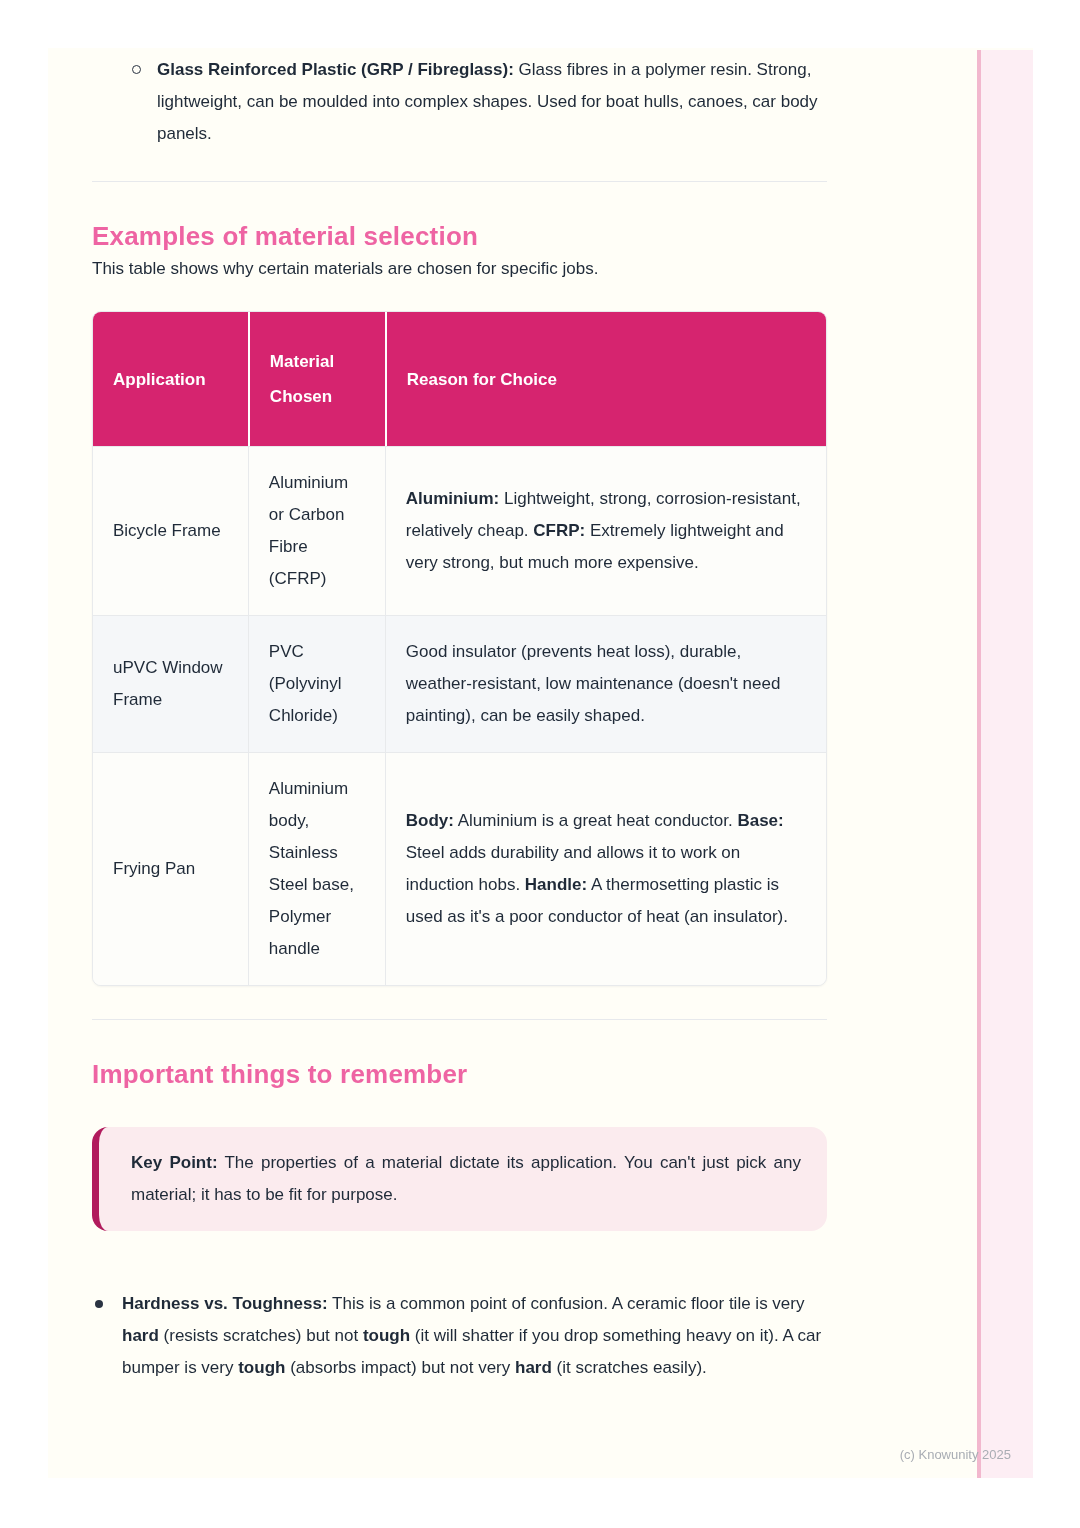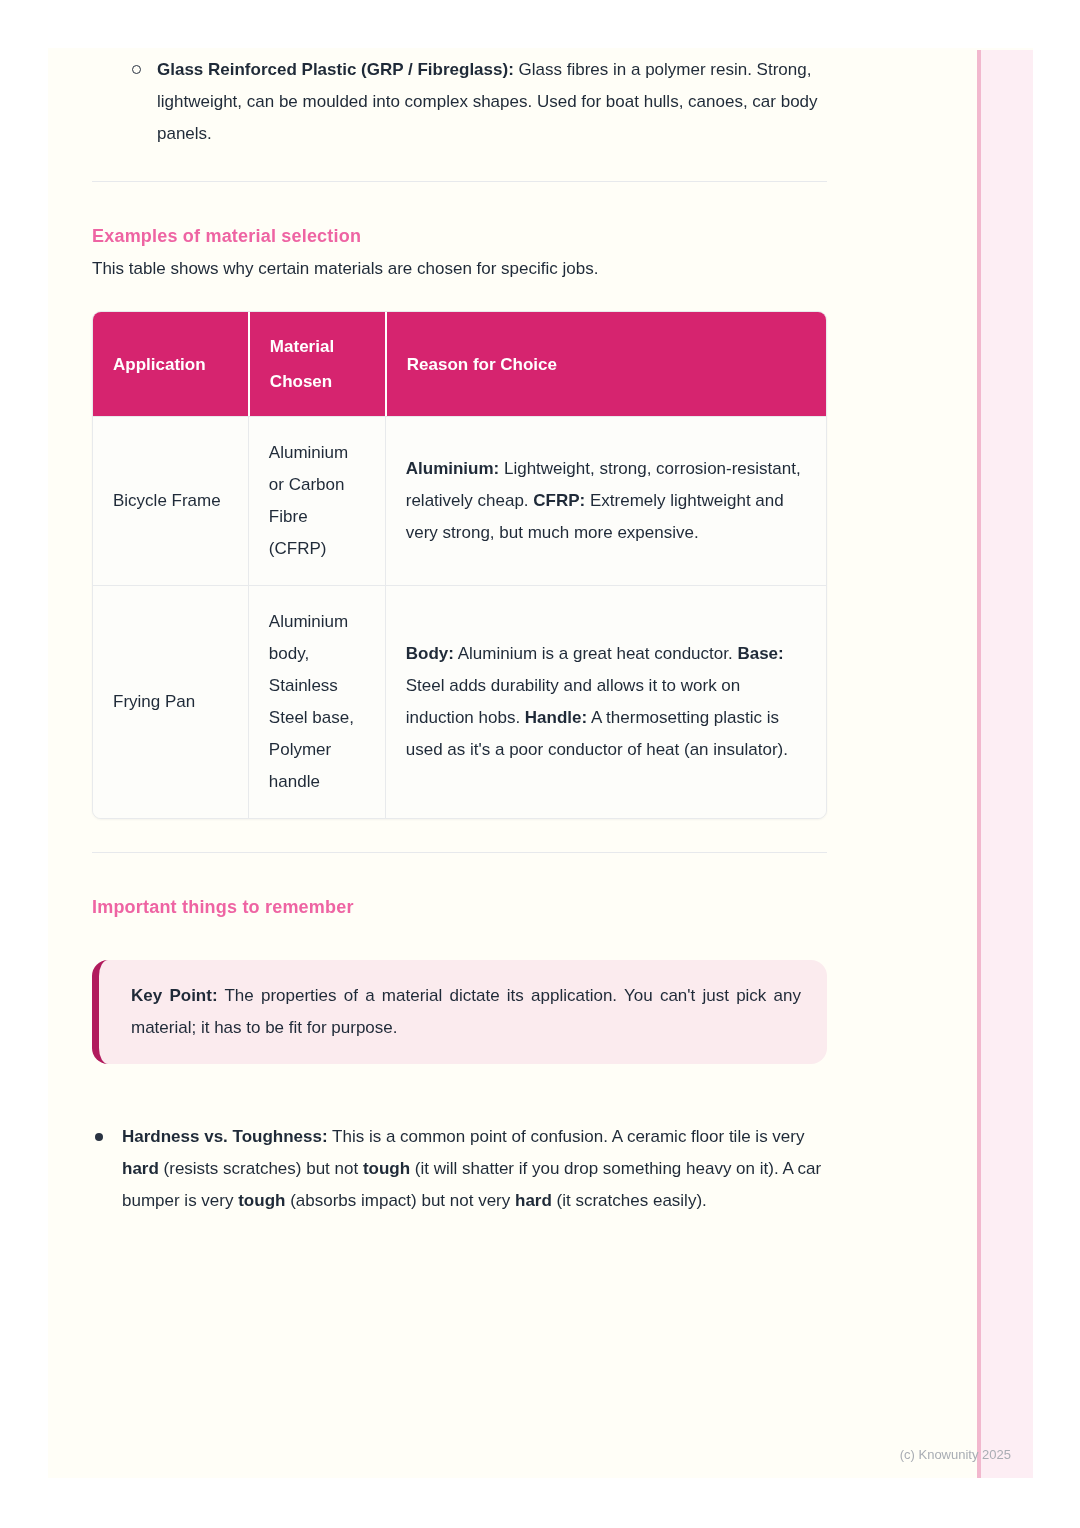--- a/index.html
+++ b/index.html
@@ -17,30 +17,30 @@
   .li-circle { margin-top:6px; padding-left:65px; }
   .li-circle .marker { position:absolute; left:40px; top:11px; width:9px; height:9px;
     border:1.5px solid #2a3342; border-radius:50%; background:transparent; }
   .li-disc { margin-top:57px; padding-left:30px; }
   .li-disc .marker { position:absolute; left:3px; top:12px; width:8px; height:8px;
     border-radius:50%; background:#2a3342; }
 
   .divider { border:none; border-top:1px solid #e7e9ec; margin:31px 0 0 0; }
   .divider-2 { margin-top:33px; }
 
-  h2 { font-size:18px; line-height:34px; font-weight:bold; color:#ee64a3; margin:37px 0 0 0; letter-spacing:0.2px; }
+  h2 { font-size:26px; line-height:34px; font-weight:bold; color:#ee64a3; margin:37px 0 0 0; letter-spacing:0.2px; }
 
   .para { font-size:17px; line-height:32px; }
 
   .table-wrap { margin-top:26px; border:1px solid #e8eaec; border-radius:9px;
     overflow:hidden; box-shadow:0 1px 2px rgba(30,40,60,0.05); background:#fdfdfa; }
   table { width:100%; border-collapse:separate; border-spacing:0; }
   col.c1 { width:155px; } col.c2 { width:137px; } col.c3 { width:443px; }
   th { background:#d6246f; color:#ffffff; font-weight:bold; font-size:17px;
-    line-height:35px; text-align:left; padding:17px 20px; vertical-align:middle; }
+    line-height:35px; text-align:left; padding:32px 20px; vertical-align:middle; }
   th + th { border-left:2px solid #ffffff; }
   td { font-size:17px; line-height:32px; padding:20px; vertical-align:middle;
     border-top:1px solid #e8eaec; background:#fdfdfa; }
   td + td { border-left:1px solid #e8eaec; }
   tr.row-alt td { background:#f5f7f9; }
 
   .keypoint { margin-top:36px; background:#fbebee; border-left:7px solid #b11b5d;
     border-radius:16px; padding:20px 26px 20px 32px; font-size:17px; line-height:32px;
     text-align:justify; }
 
@@ -82,20 +82,25 @@
               <th>Material Chosen</th>
               <th>Reason for Choice</th>
             </tr>
           </thead>
           <tbody>
             <tr>
               <td>Bicycle Frame</td>
               <td>Aluminium or Carbon Fibre (CFRP)</td>
               <td><span class="b">Aluminium:</span><span> Lightweight, strong, corrosion-resistant, relatively cheap. </span><span class="b">CFRP:</span><span> Extremely lightweight and very strong, but much more expensive.</span></td>
             </tr>
+            <tr class="row-alt">
+              <td>uPVC Window Frame</td>
+              <td>PVC (Polyvinyl Chloride)</td>
+              <td><span>Good insulator (prevents heat loss), durable, weather-resistant, low maintenance (doesn't need painting), can be easily shaped.</span></td>
+            </tr>
             <tr>
               <td>Frying Pan</td>
               <td>Aluminium body, Stainless Steel base, Polymer handle</td>
               <td><span class="b">Body:</span><span> Aluminium is a great heat conductor. </span><span class="b">Base:</span><span> Steel adds durability and allows it to work on induction hobs. </span><span class="b">Handle:</span><span> A thermosetting plastic is used as it's a poor conductor of heat (an insulator).</span></td>
             </tr>
           </tbody>
         </table>
       </div>
 
       <hr class="divider divider-2">

